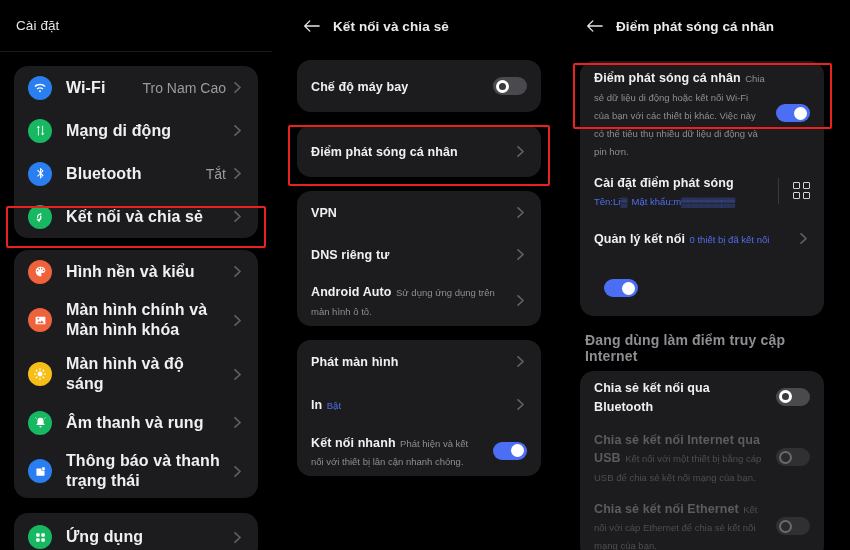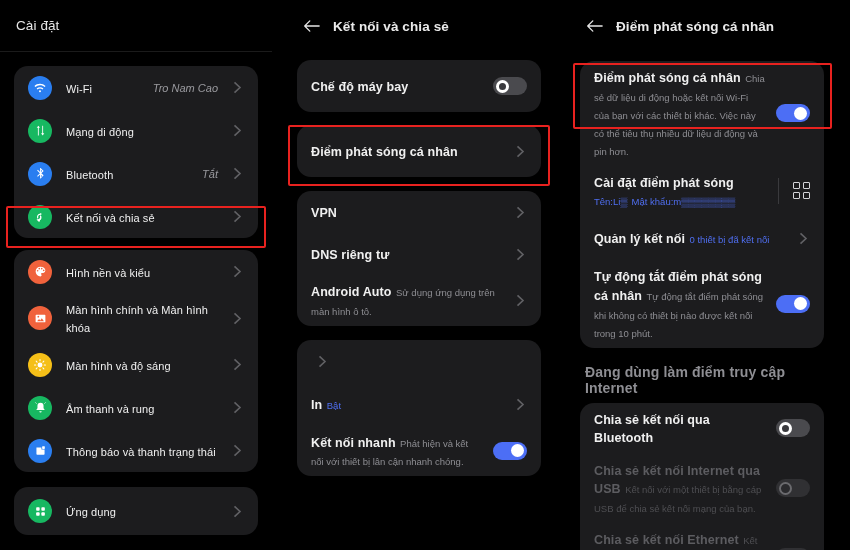--- a/index.html
+++ b/index.html
@@ -49,37 +49,37 @@
   .row .txtwrap{ flex:1 1 auto; min-width:0; padding:7px 0; }
   .row .title{
     color:#f0f0f0; font-size:12.5px; font-weight:700; line-height:1.25;
     letter-spacing:.1px;
   }
   .row .sub{
     color:#8e8e93; font-size:9.5px; line-height:1.35; margin-top:2px;
   }
   .row .sub.blue{ color:#4f6ef0; }
   .row .value{
-    color:#9a9a9f; font-size:11px; margin-right:8px; white-space:nowrap;font-style:italic;
+    color:#9a9a9f; font-size:14px; white-space:nowrap;
   }
   .chev{
     flex:0 0 auto; width:14px; height:14px; margin-left:4px;
     display:flex; align-items:center; justify-content:center; opacity:.55;
   }
 
   
   .licon{
     width:24px; height:24px; border-radius:50%;
     flex:0 0 24px; margin-right:14px;
     display:flex; align-items:center; justify-content:center;
   }
   .licon svg{ display:block; }
 
   .p1 .row{ min-height:43px; }
-  .p1 .row .title{ font-size:11px; font-weight:400; }
+  .p1 .row .title{ font-size:16px; font-weight:700; }
 
   
   .toggle{
     flex:0 0 auto; width:34px; height:18px; border-radius:9px;
     position:relative; margin-left:10px;
   }
   .toggle .knob{
     position:absolute; top:2.5px; width:13px; height:13px; border-radius:50%;
   }
   .toggle.on{ background:#4c6ef5; }
@@ -394,20 +394,23 @@
           <span class="chev">
             <svg width="9" height="13" viewBox="0 0 9 13" fill="none" stroke="#9a9a9f" stroke-width="1.6">
                 <path d="M1.5 1.3 7 6.5 1.5 11.7"></path>
               </svg>
           </span>
         </div>
       </div>
 
       <div class="card" style="margin-top:14px">
         <div class="row" style="min-height:44px">
+          <span class="txtwrap">
+            <span class="title">Phát màn hình</span>
+          </span>
           <span class="chev">
             <svg width="9" height="13" viewBox="0 0 9 13" fill="none" stroke="#9a9a9f" stroke-width="1.6">
                 <path d="M1.5 1.3 7 6.5 1.5 11.7"></path>
               </svg>
           </span>
         </div>
         <div class="row" style="min-height:42px">
           <span class="txtwrap">
             <span class="title">In</span>
             <span class="sub blue">Bật</span>
@@ -482,24 +485,20 @@
             <span class="sub blue">0 thiết bị đã kết nối</span>
           </span>
           <span class="chev">
             <svg width="9" height="13" viewBox="0 0 9 13" fill="none" stroke="#9a9a9f" stroke-width="1.6">
                 <path d="M1.5 1.3 7 6.5 1.5 11.7"></path>
               </svg>
           </span>
         </div>
 
         <div class="row" style="min-height:56px">
-          <span class="txtwrap">
-            <span class="title">Tự động tắt điểm phát sóng cá nhân</span>
-            <span class="sub">Tự động tắt điểm phát sóng khi không có thiết bị nào được kết nối trong 10 phút.</span>
-          </span>
           <span class="toggle on">
               <span class="knob"></span>
             </span>
         </div>
       </div>
 
       <div class="caption">Đang dùng làm điểm truy cập Internet</div>
 
       <div class="card">
         <div class="row" style="min-height:40px">

